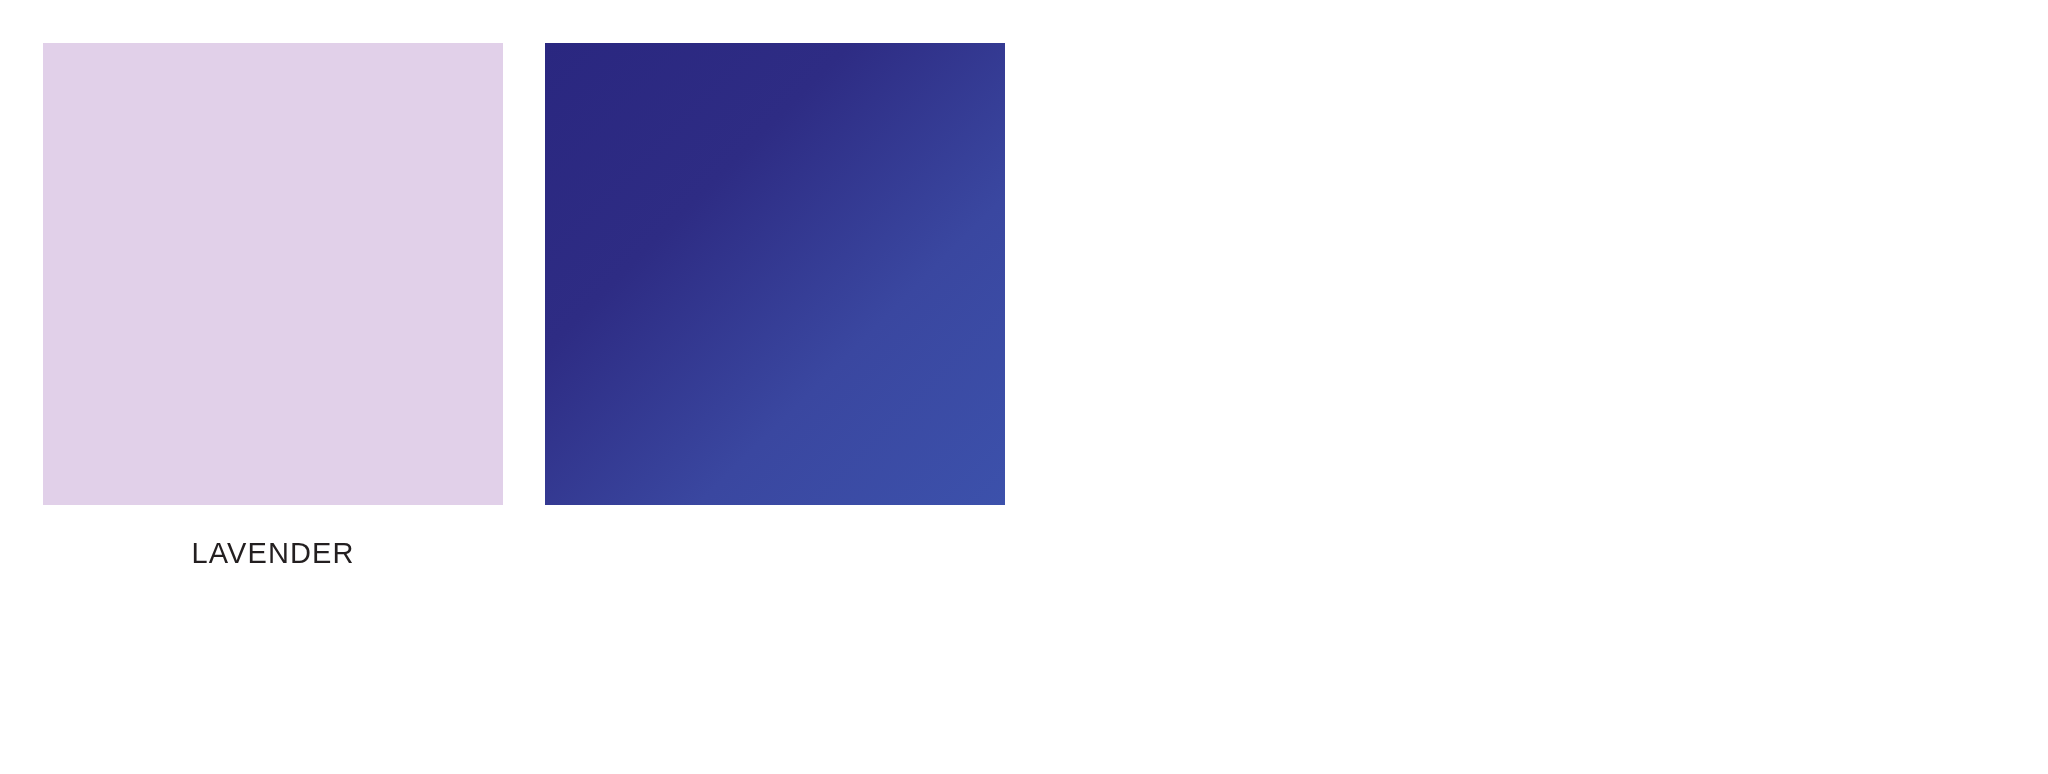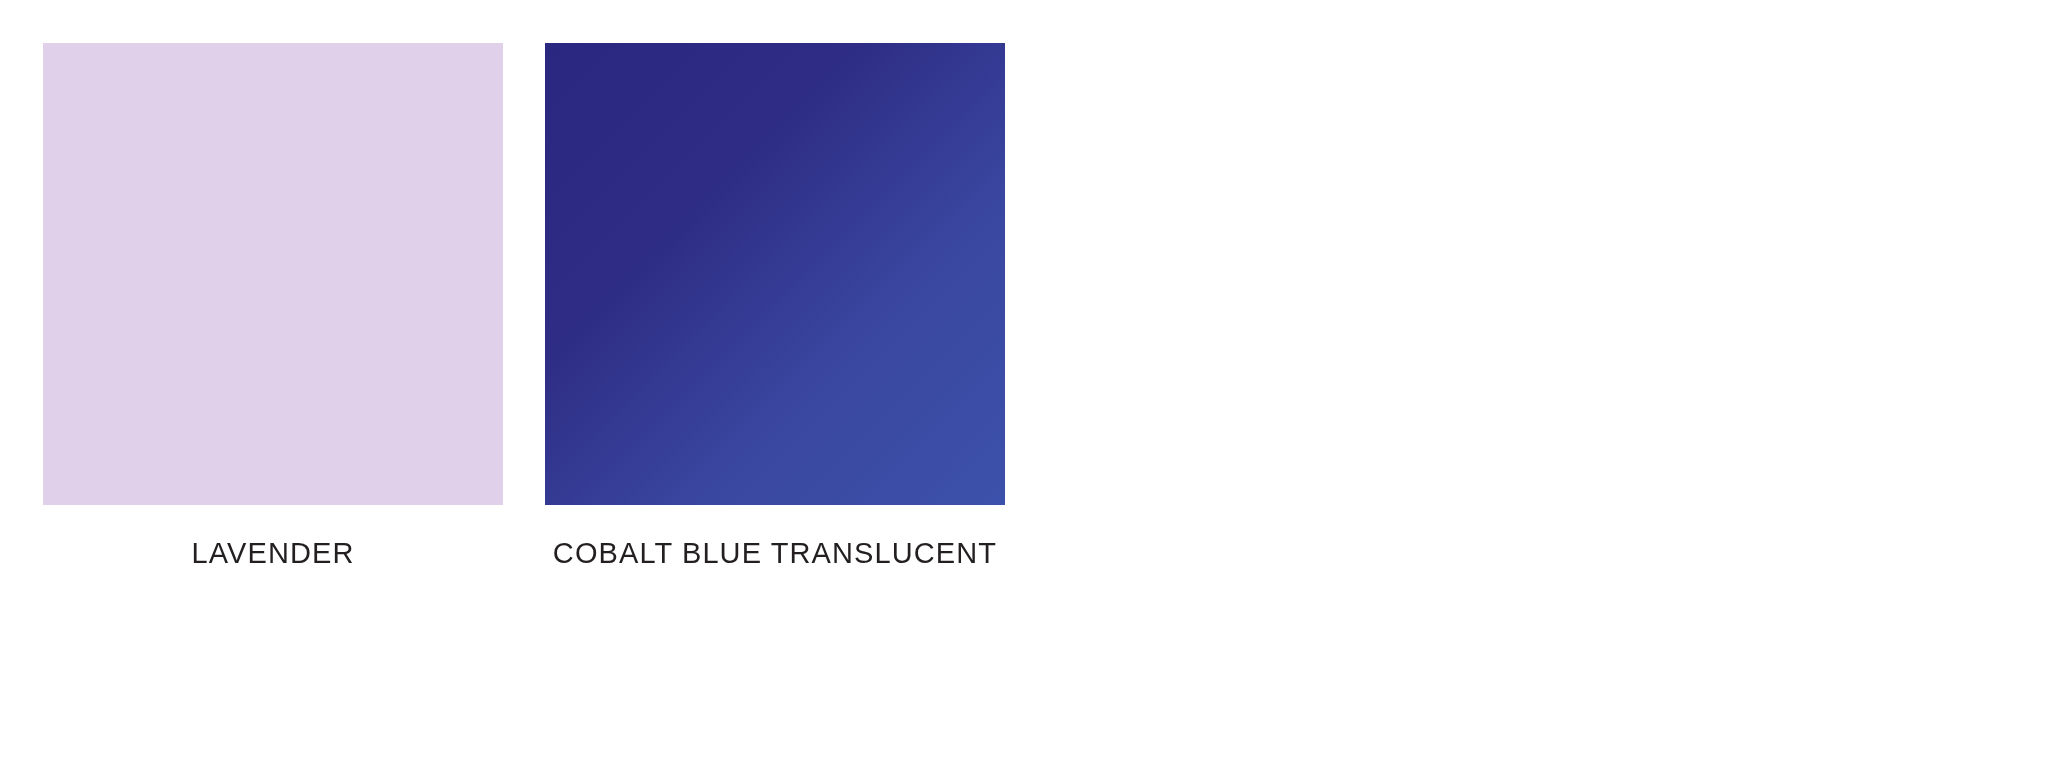--- a/index.html
+++ b/index.html
@@ -66,17 +66,16 @@
   <div class="swatch-row">
 
     <div class="swatch-cell">
       <div class="swatch-chip" id="chip-0" style="background: rgb(225, 208, 233);"></div>
       <div class="swatch-label" style="color: rgb(35, 31, 32);">LAVENDER</div>
     </div>
 
 
     <div class="swatch-cell">
       <div class="swatch-chip" id="chip-2" style="background: linear-gradient(to right bottom, rgb(42, 39, 128), rgb(46, 44, 132), rgb(58, 71, 160), rgb(60, 81, 171));"></div>
-      <div class="swatch-label" style="color: rgb(35, 31, 32);">COBALT BLUE TRANSLUCENT</div>
     </div>
 
   </div>
 </div>
 
 </body></html>

